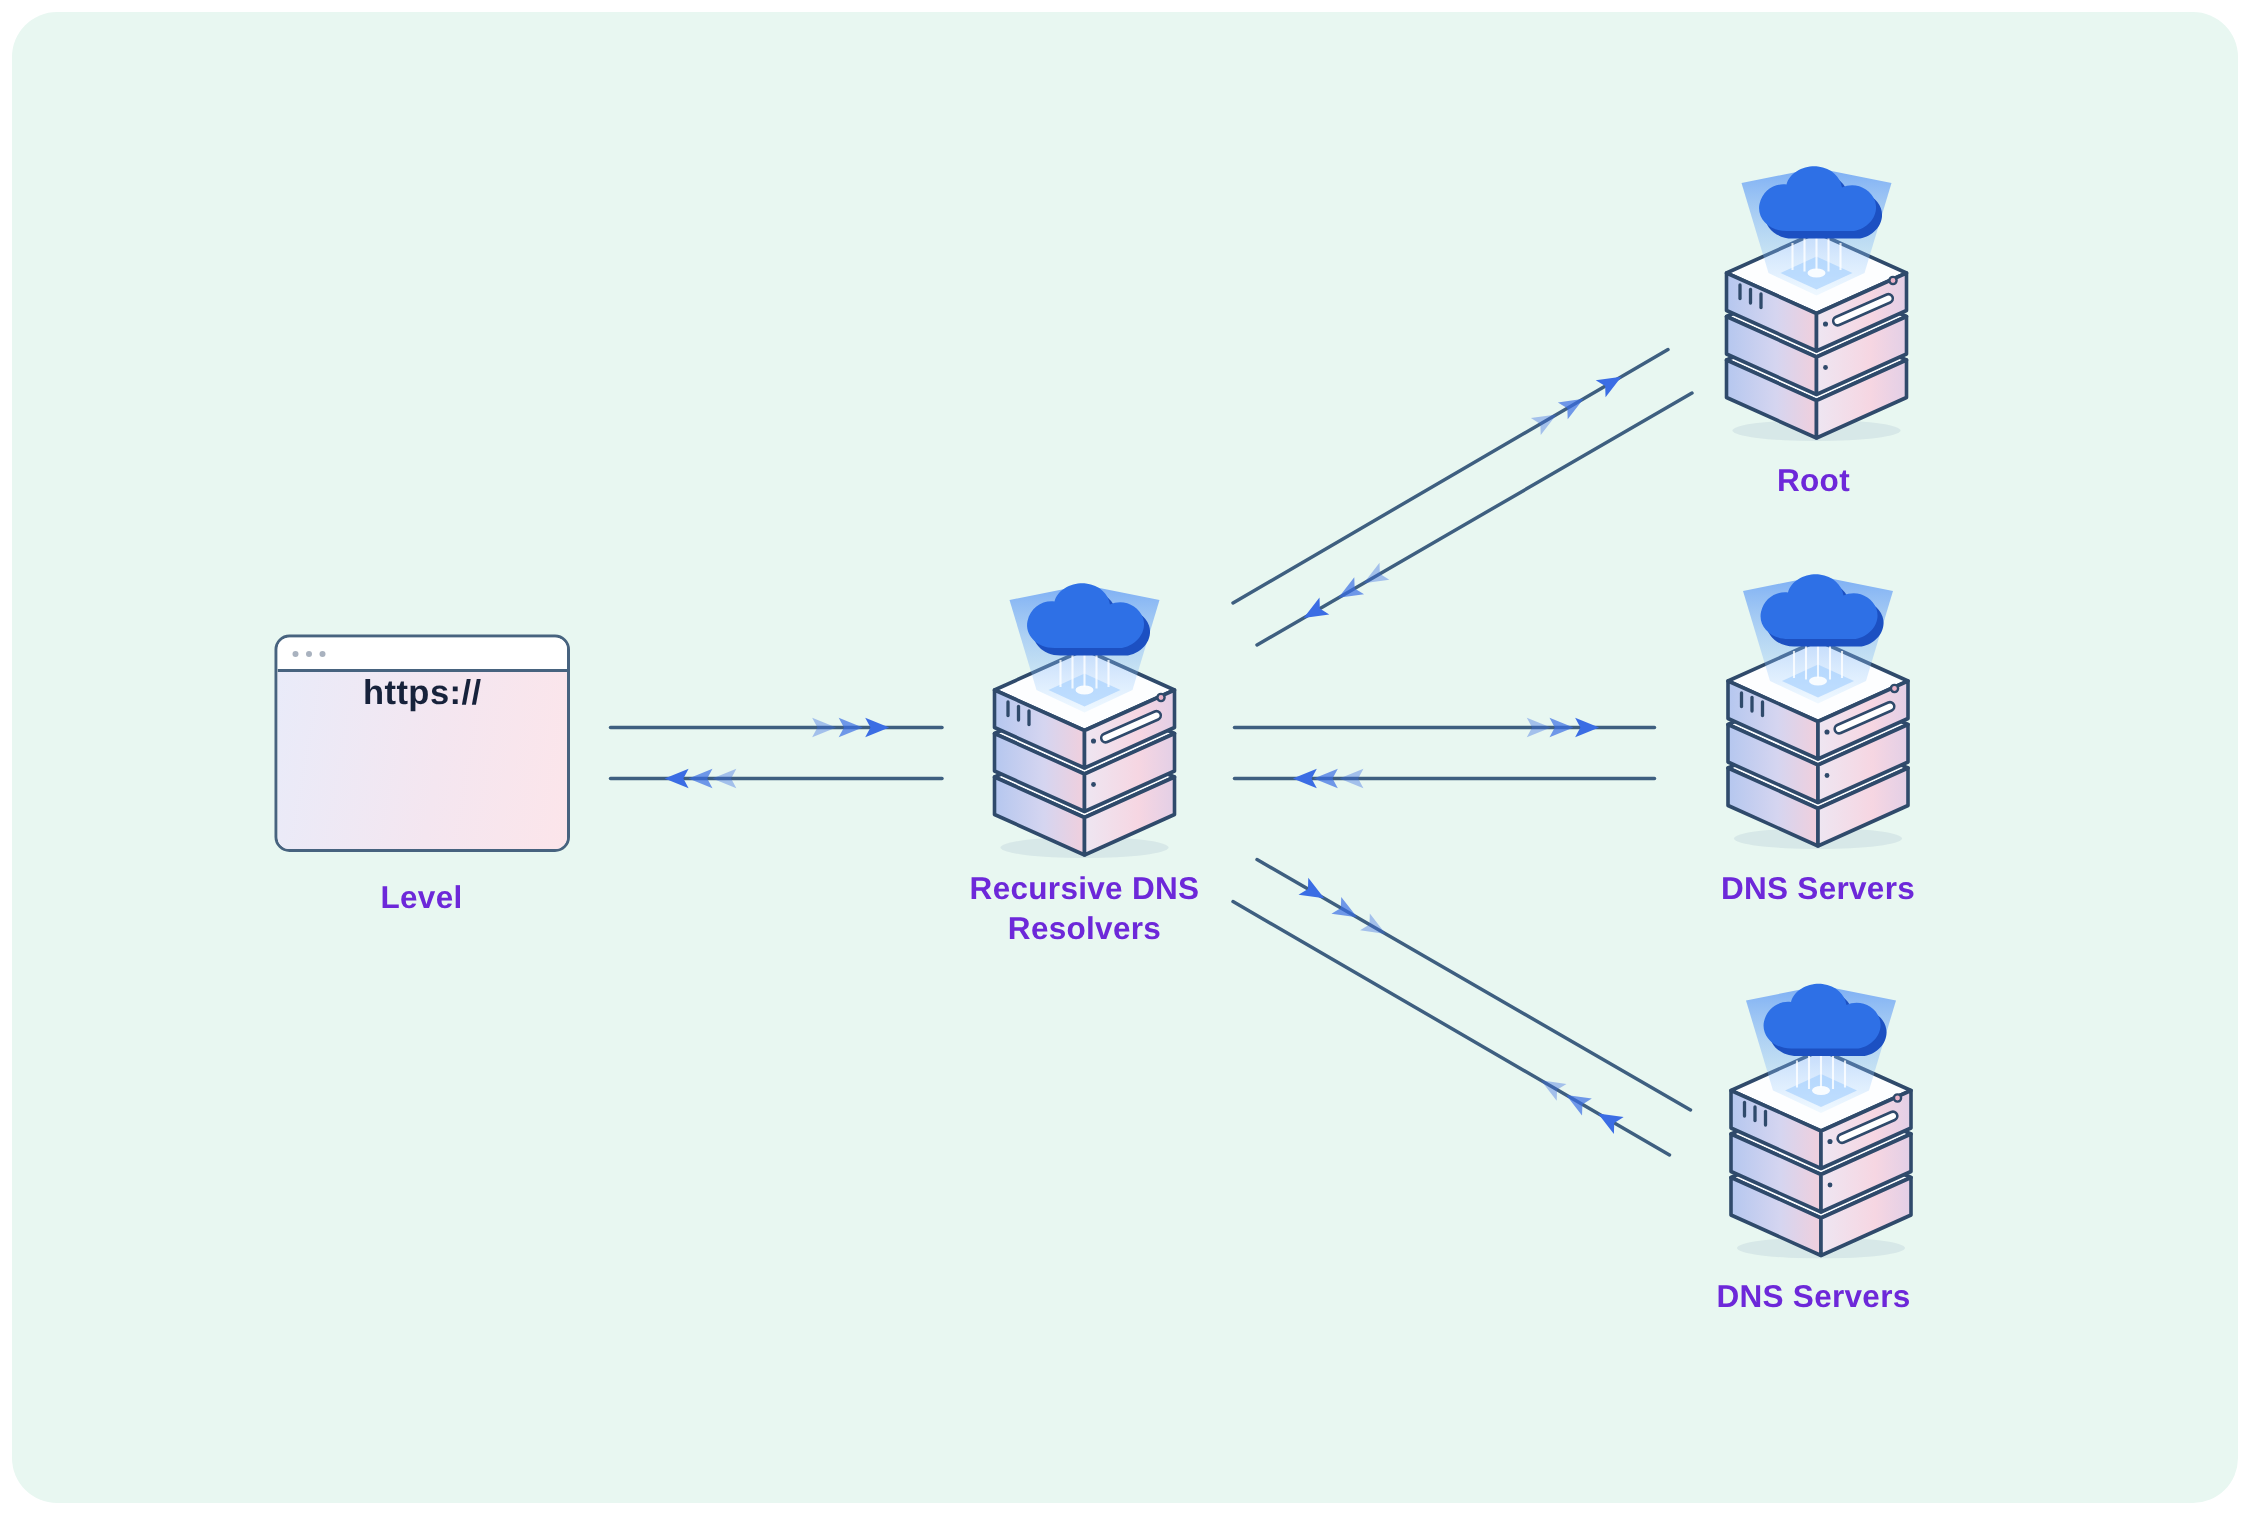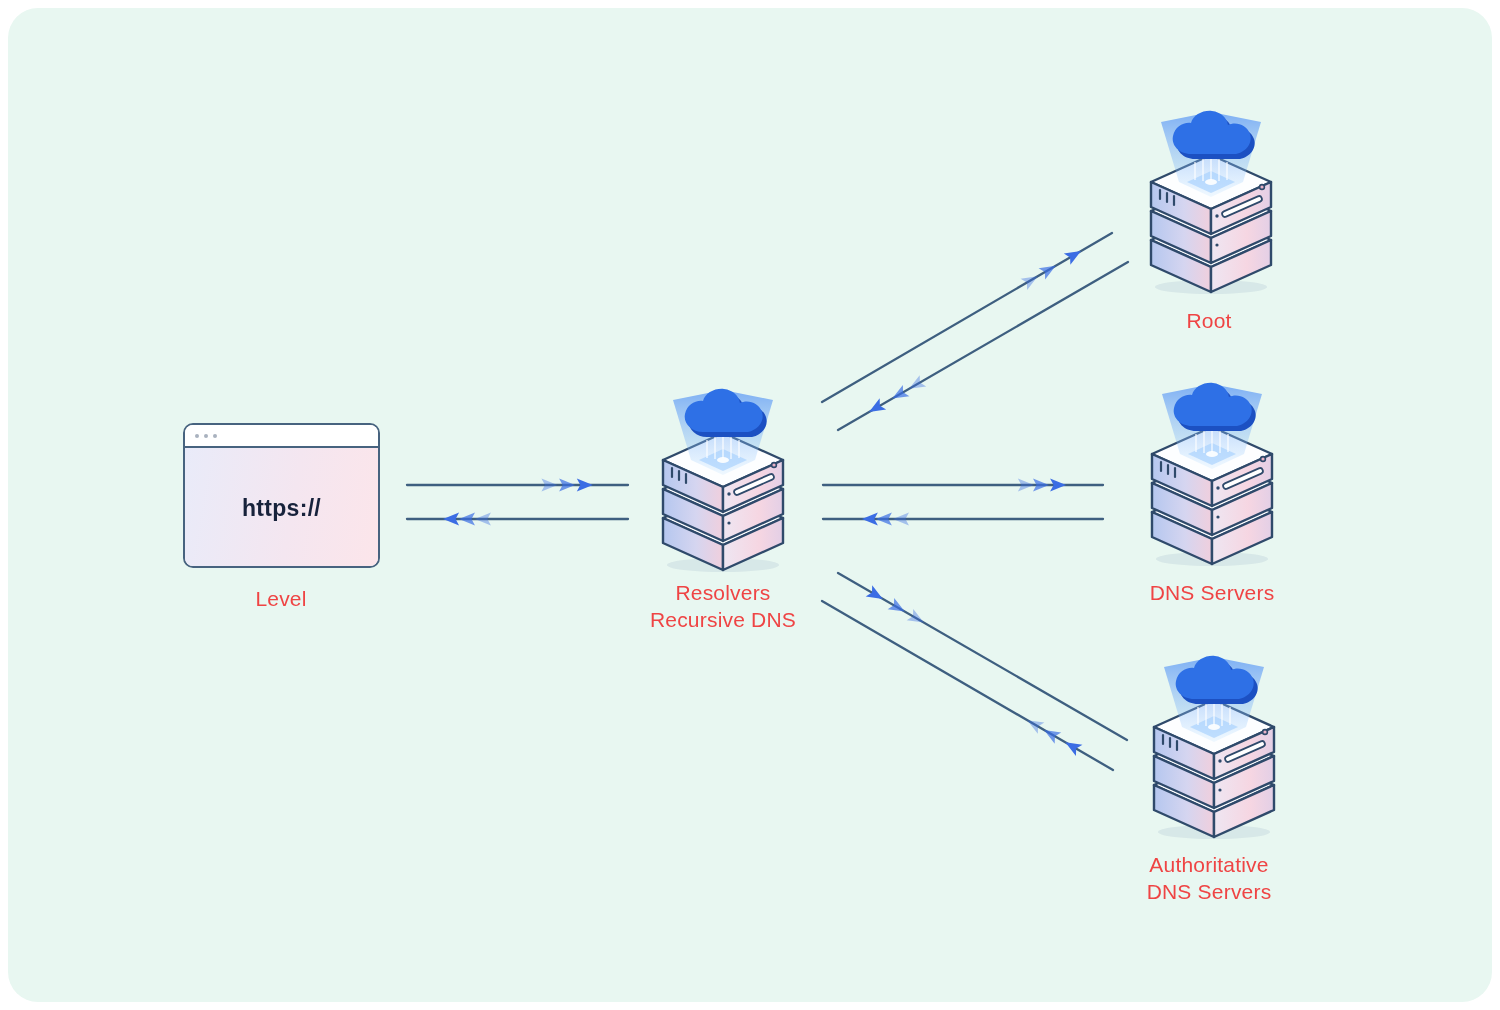--- a/index.html
+++ b/index.html
@@ -13,41 +13,41 @@
     background:#e8f7f1;
   }
   .edges{position:absolute;left:0;top:0;}
   .node-icon{position:absolute;width:124px;height:184px;}
   .icon-resolver{left:661px;top:388px;}
   .icon-root{left:1149px;top:110px;}
   .icon-tld{left:1150px;top:382px;}
   .icon-auth{left:1152px;top:655px;}
   .node-label{
     position:absolute;width:260px;text-align:center;
-    font-size:21px;font-weight:400;color:#ef4444;line-height:27px;
+    font-size:21px;font-weight:700;color:#6d28d9;line-height:27px;
     letter-spacing:.2px;
   }
   .label-client{left:151px;top:585px;}
   .label-resolver{left:593px;top:579px;}
   .label-root{left:1079px;top:307px;}
   .label-tld{left:1082px;top:579px;}
   .label-auth{left:1079px;top:851px;}
   
   .browser{
     position:absolute;left:183px;top:423px;width:197px;height:145px;
     border:2px solid #47637f;border-radius:10px;background:#ffffff;
     box-sizing:border-box;overflow:hidden;
   }
   .browser-titlebar{
     height:21px;background:#ffffff;border-bottom:2px solid #47637f;
     display:flex;align-items:center;padding-left:10px;gap:5px;
   }
   .browser-dot{width:4px;height:4px;border-radius:50%;background:#a9b2bf;}
   .browser-body{
-    height:120px;display:flex;align-items:center;justify-content:center;
+    height:120px;display:flex;justify-content:center;
     background:linear-gradient(100deg,#e9ebf9 0%,#f4e6f0 55%,#fce5ea 100%);
   }
   .browser-url{font-size:23px;font-weight:700;color:#17223b;letter-spacing:.3px;}
   .hidden-defs{position:absolute;width:0;height:0;}
 </style>
 </head>
 <body style="background: rgb(255, 255, 255);">
 
 <div class="panel" style="background: rgb(232, 247, 241);"></div>
 
@@ -182,37 +182,36 @@
   </div>
 </div>
 <div class="node-label label-client">
   <div>Level</div>
 </div>
 
 <svg class="node-icon icon-resolver" viewBox="0 0 124 184">
   <use href="#server-stack-icon"></use>
 </svg>
 <div class="node-label label-resolver">
+  <div>Recursive DNS</div>
   <div>Resolvers</div>
-  <div>Recursive DNS</div>
 </div>
 
 <svg class="node-icon icon-root" viewBox="0 0 124 184">
   <use href="#server-stack-icon"></use>
 </svg>
 <div class="node-label label-root">
   <div>Root</div>
 </div>
 
 <svg class="node-icon icon-tld" viewBox="0 0 124 184">
   <use href="#server-stack-icon"></use>
 </svg>
 <div class="node-label label-tld">
   <div>DNS Servers</div>
 </div>
 
 <svg class="node-icon icon-auth" viewBox="0 0 124 184">
   <use href="#server-stack-icon"></use>
 </svg>
 <div class="node-label label-auth">
-  <div>Authoritative</div>
   <div>DNS Servers</div>
 </div>
 
 </body></html>

